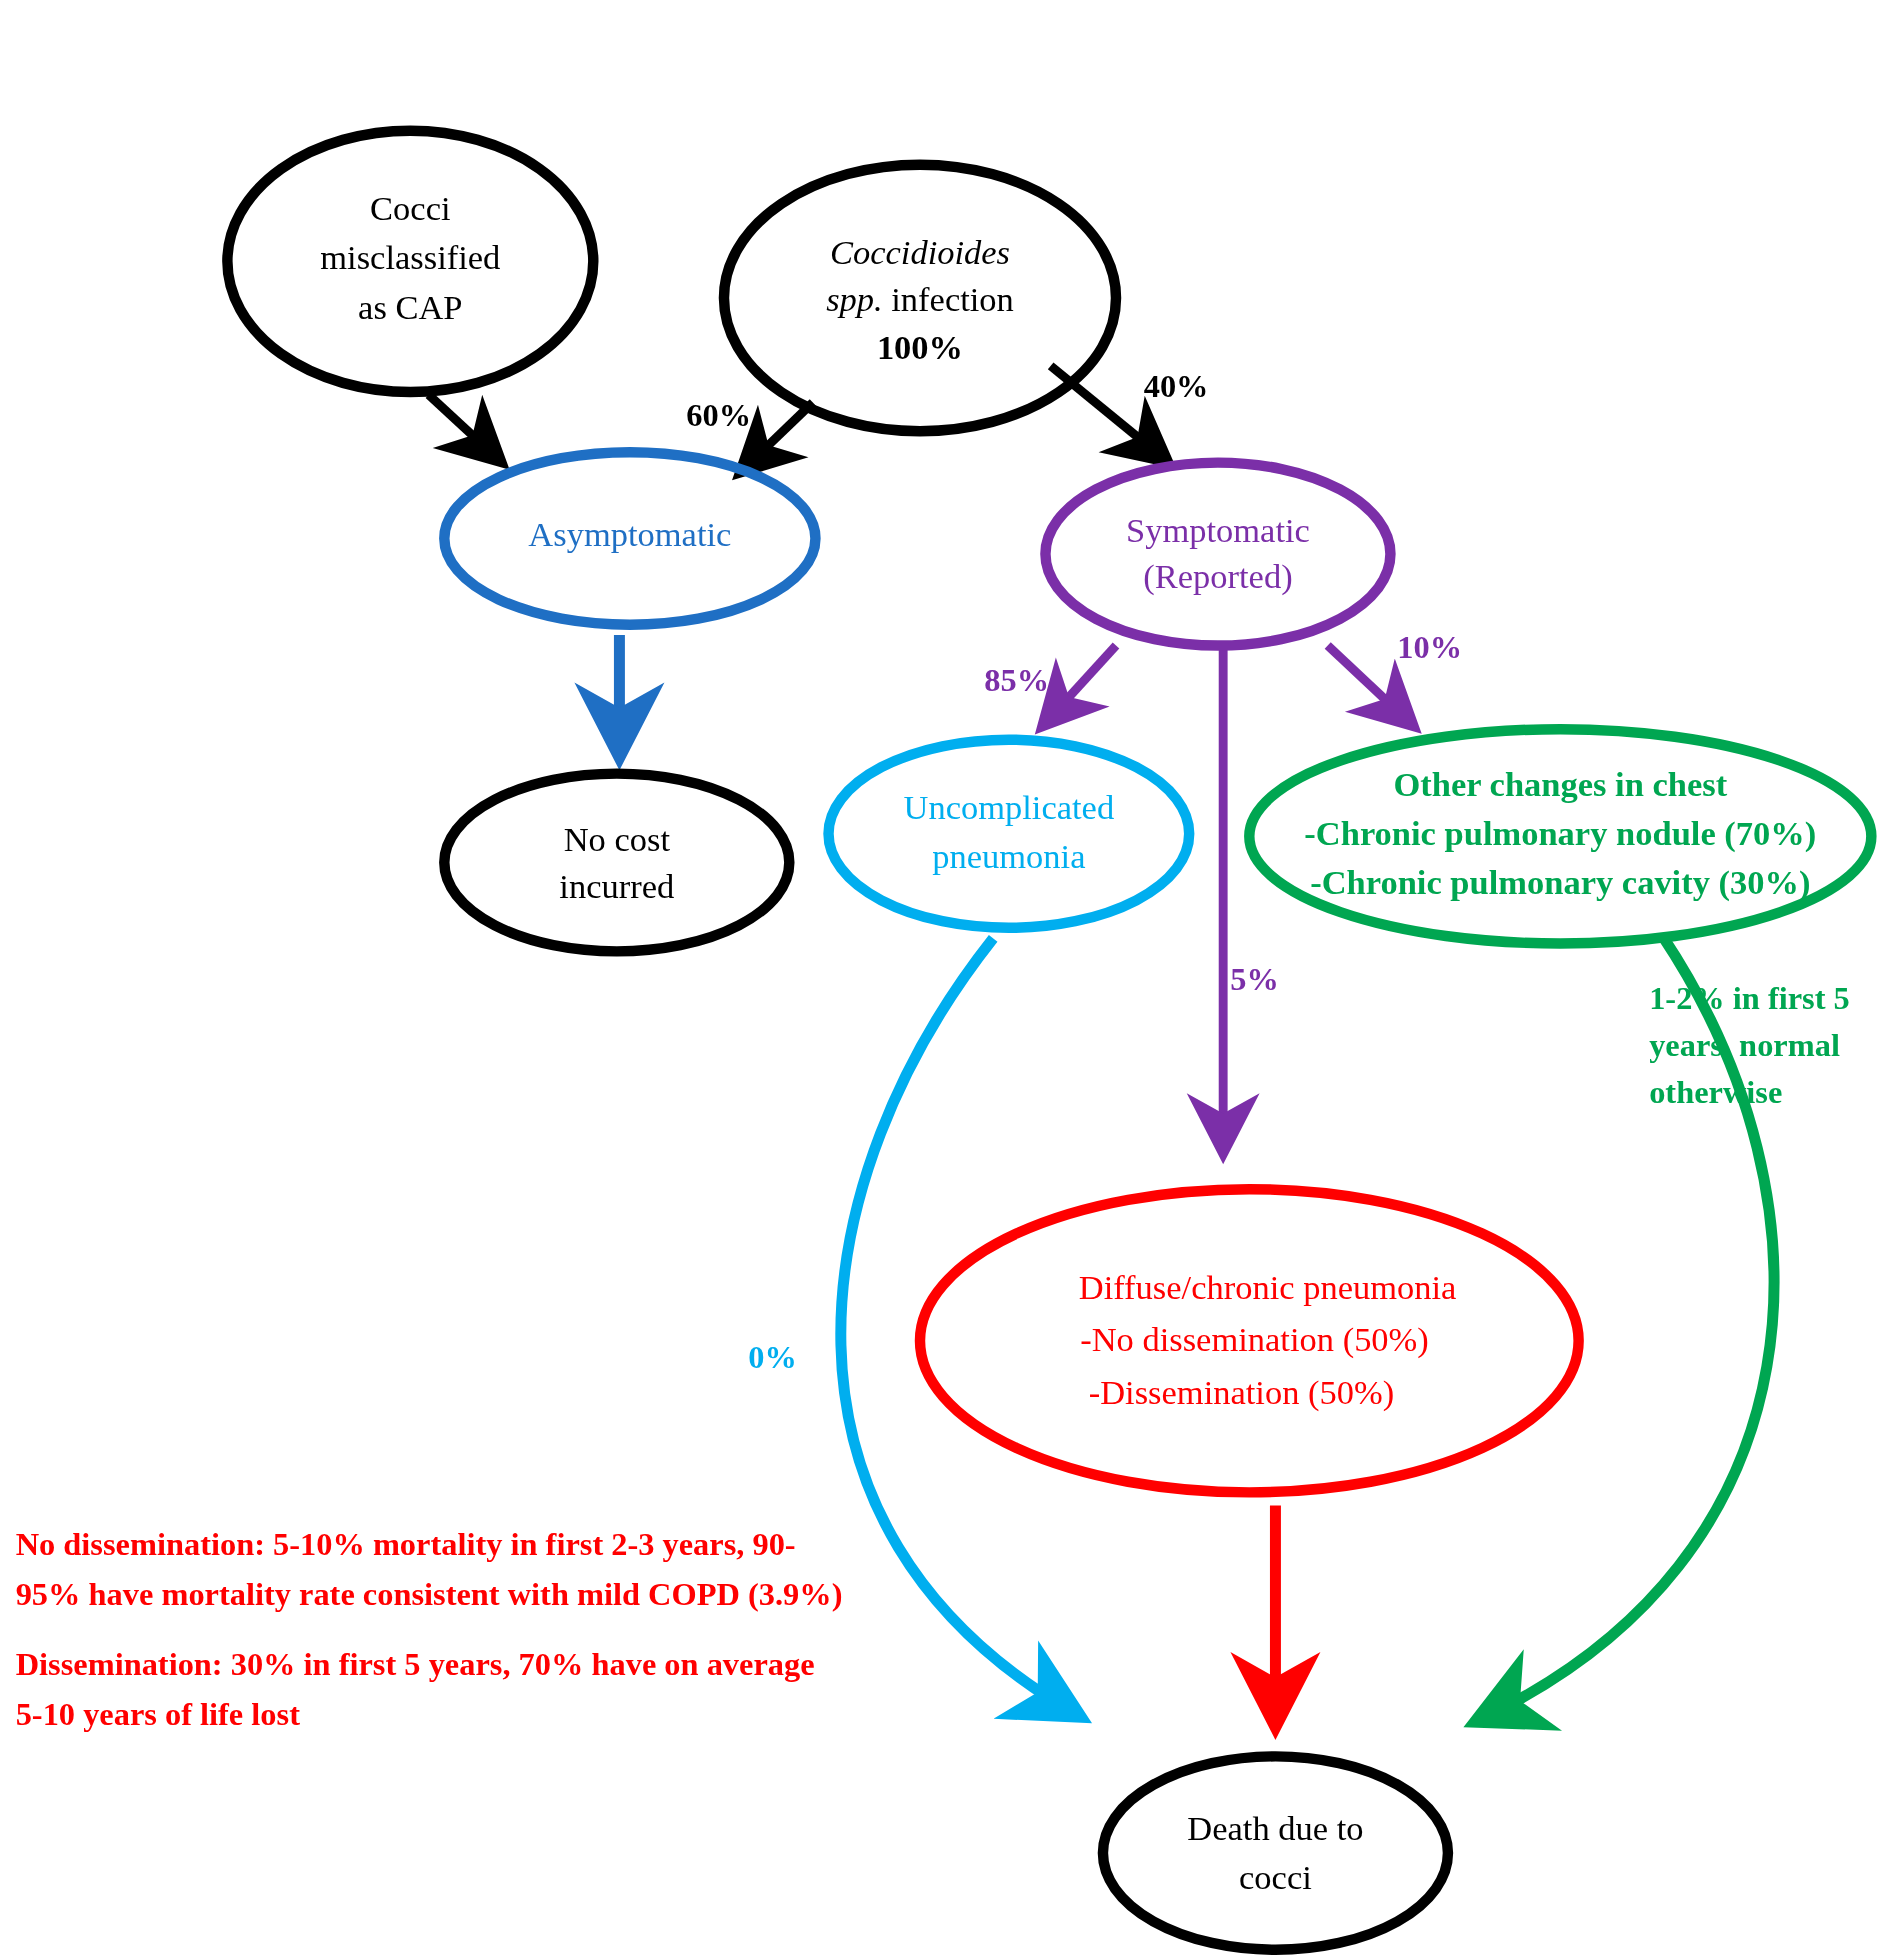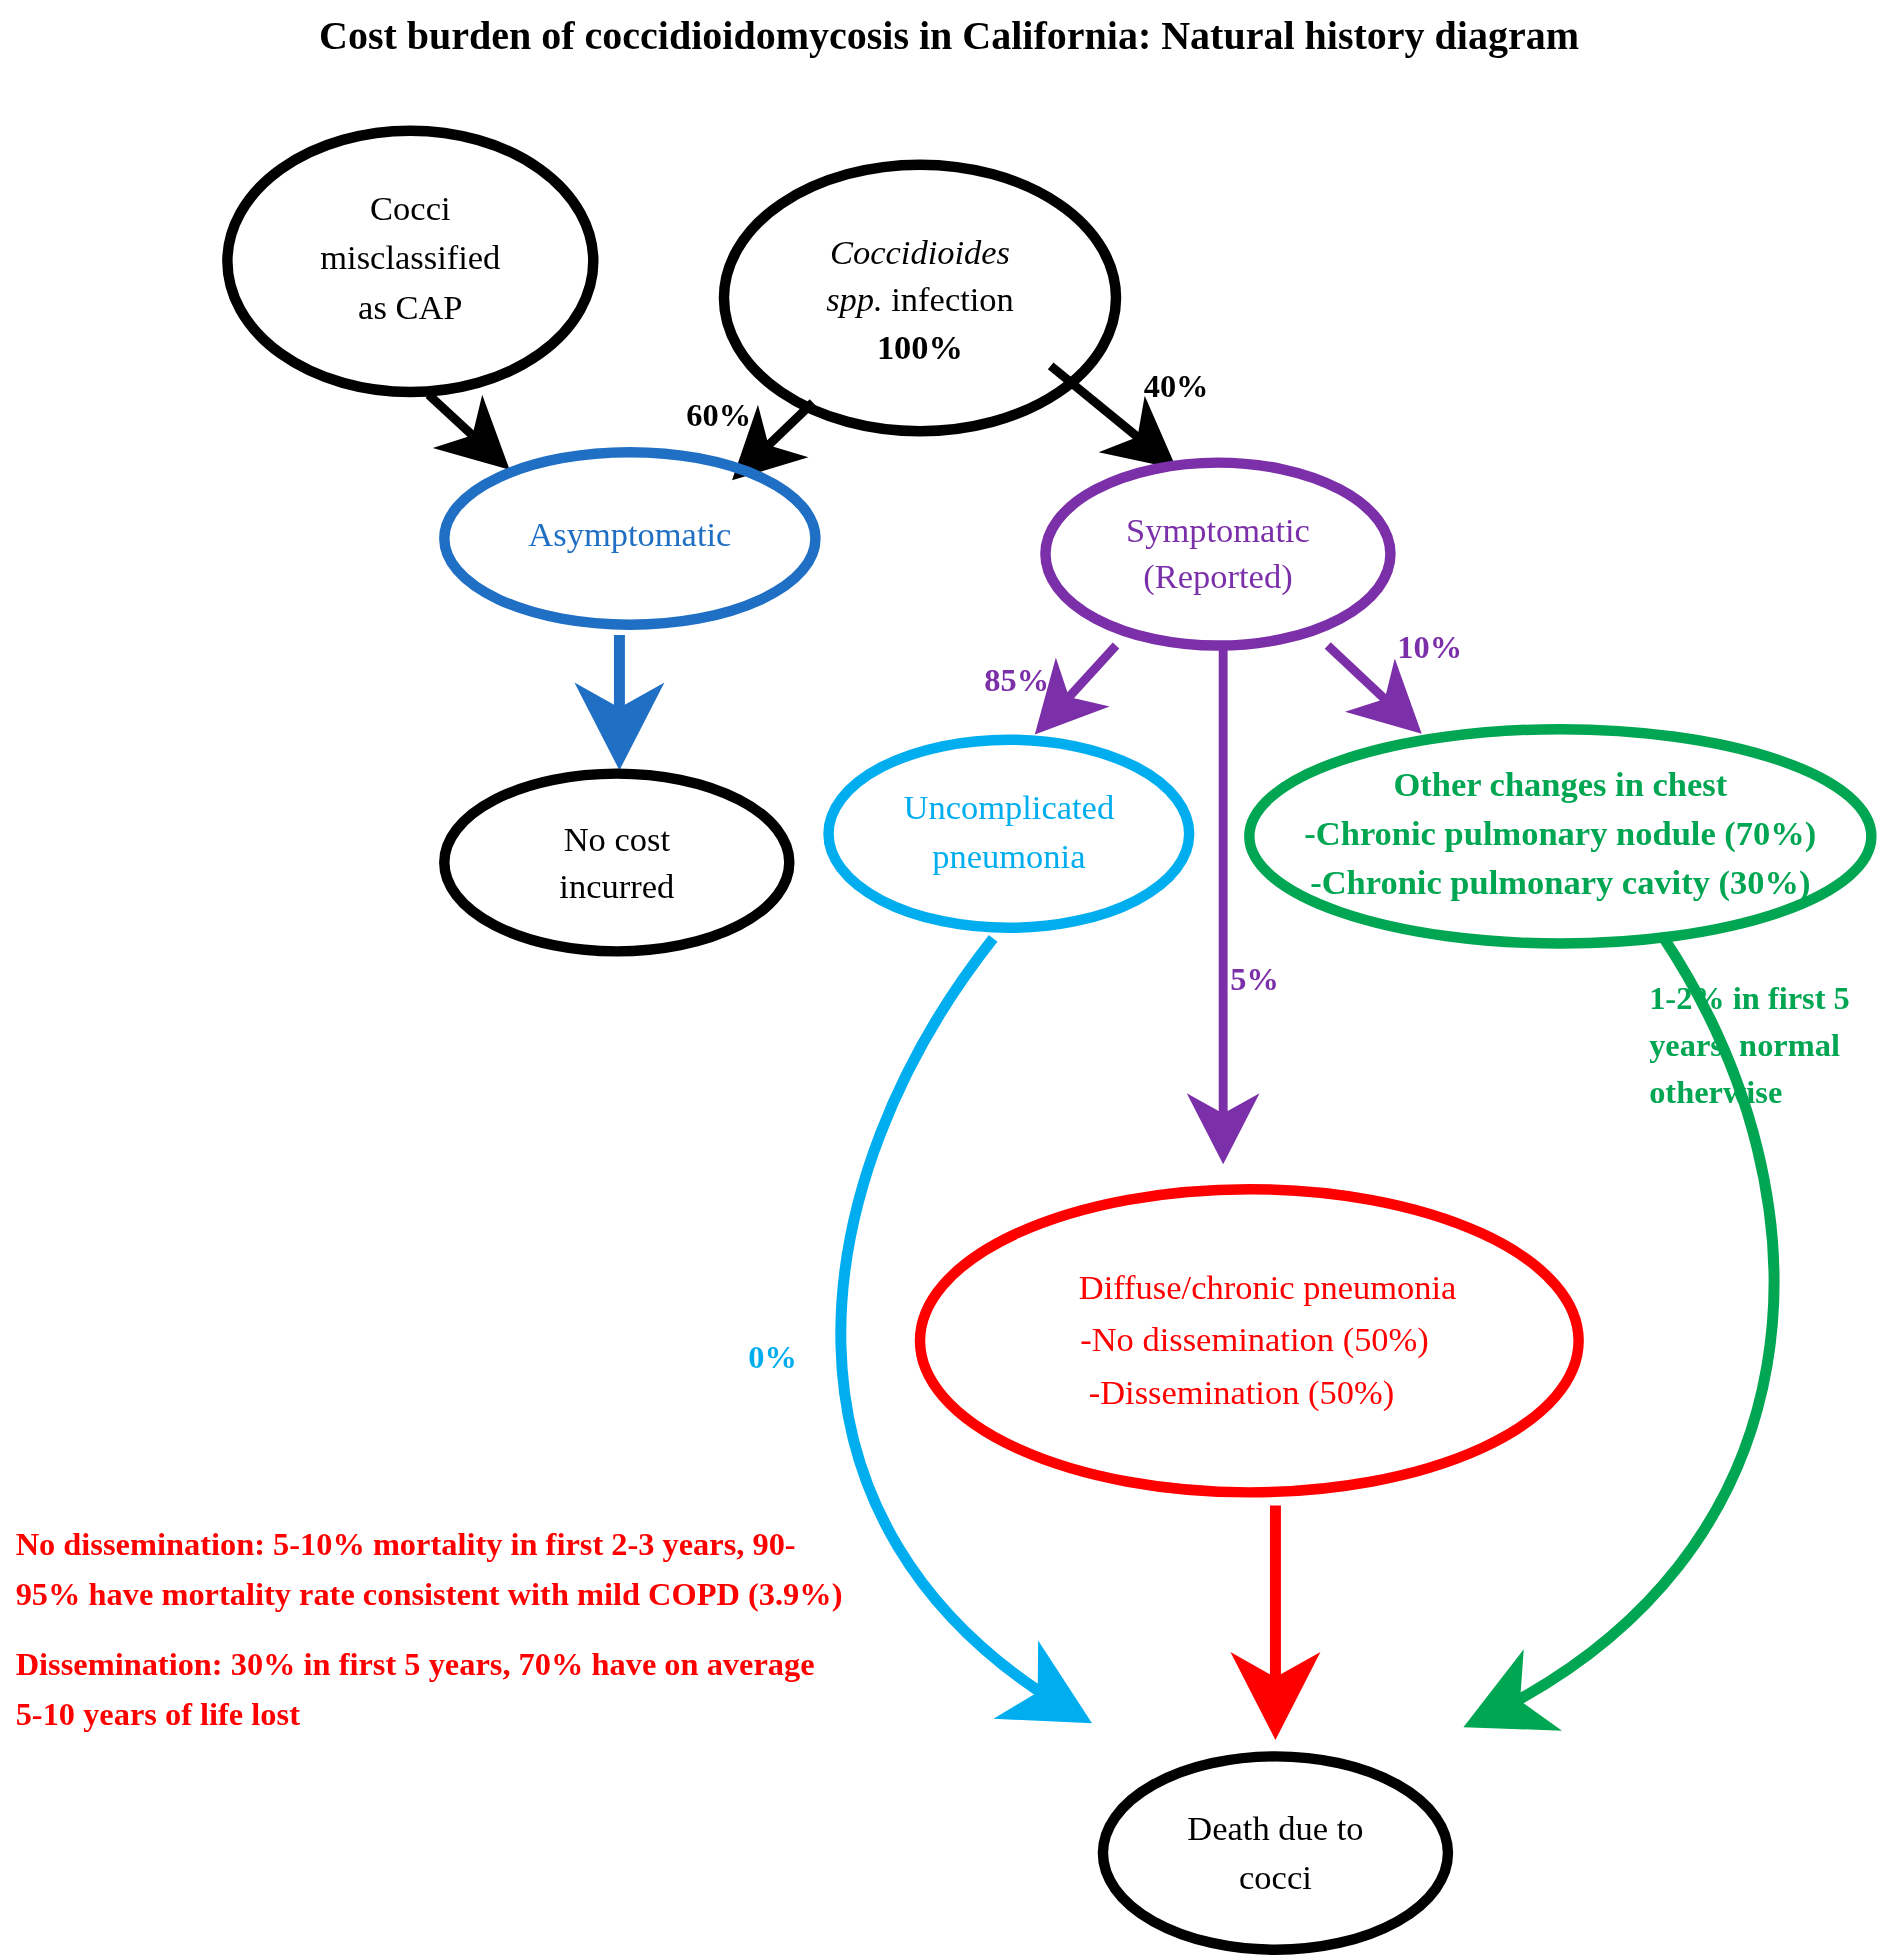--- a/index.html
+++ b/index.html
@@ -55,21 +55,20 @@
     font-weight: bold;
   }
   .annot-text.left { text-anchor: start; }
   .ellipse-shape { fill: none; }
 </style>
 </head>
 <body>
 
 <div id="page">
 
-  <div id="diagram-title">Cost burden of coccidioidomycosis in California: Natural history diagram</div>
 
   <svg class="canvas" viewBox="0 0 3631 3740" xmlns="http://www.w3.org/2000/svg">
     <defs>
       <marker id="ah-black" markerWidth="9" markerHeight="9" refX="6.4" refY="4.5" orient="auto" markerUnits="strokeWidth">
         <path d="M0,0.4 L8,4.5 L0,8.6 L2.3,4.5 Z" fill="#000000"></path>
       </marker>
       <marker id="ah-blue" markerWidth="9" markerHeight="9" refX="6.4" refY="4.5" orient="auto" markerUnits="strokeWidth">
         <path d="M0,0.4 L8,4.5 L0,8.6 L2.3,4.5 Z" fill="#1F6FC4"></path>
       </marker>
       <marker id="ah-purple" markerWidth="9" markerHeight="9" refX="6.4" refY="4.5" orient="auto" markerUnits="strokeWidth">

